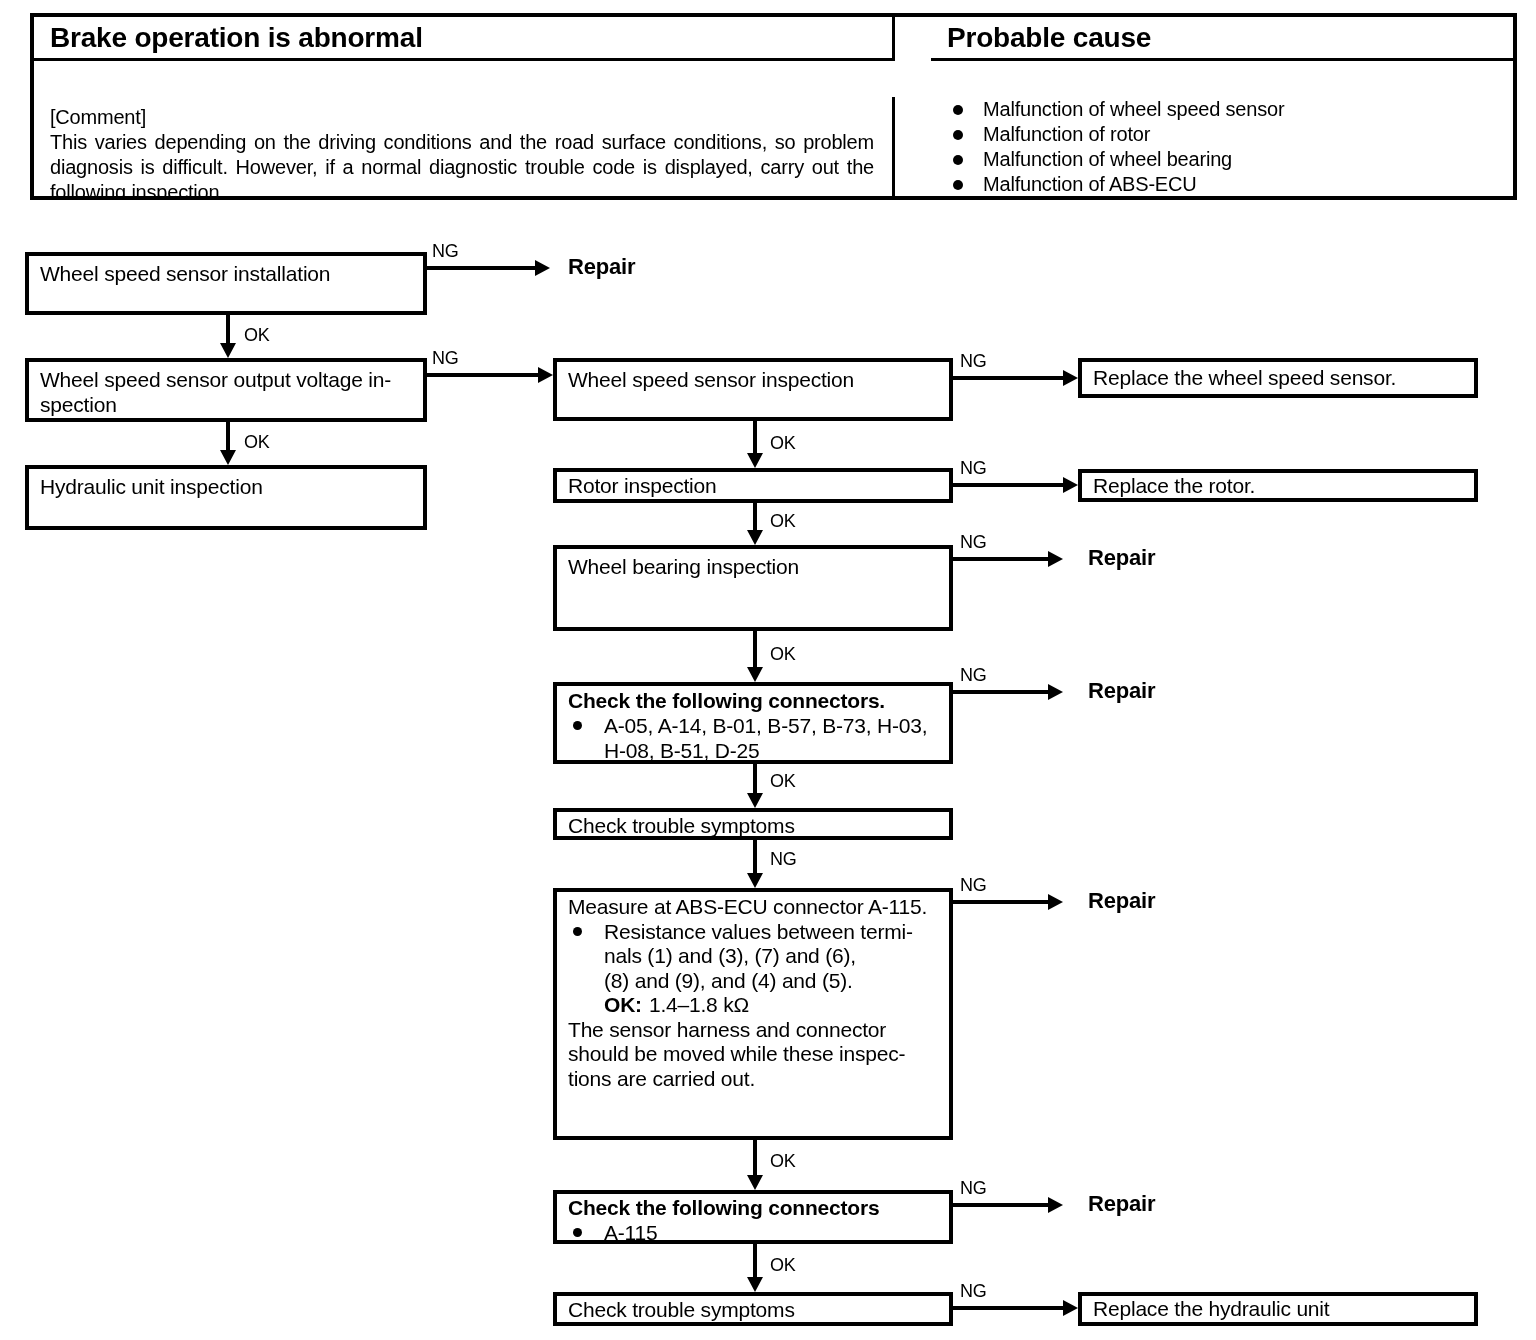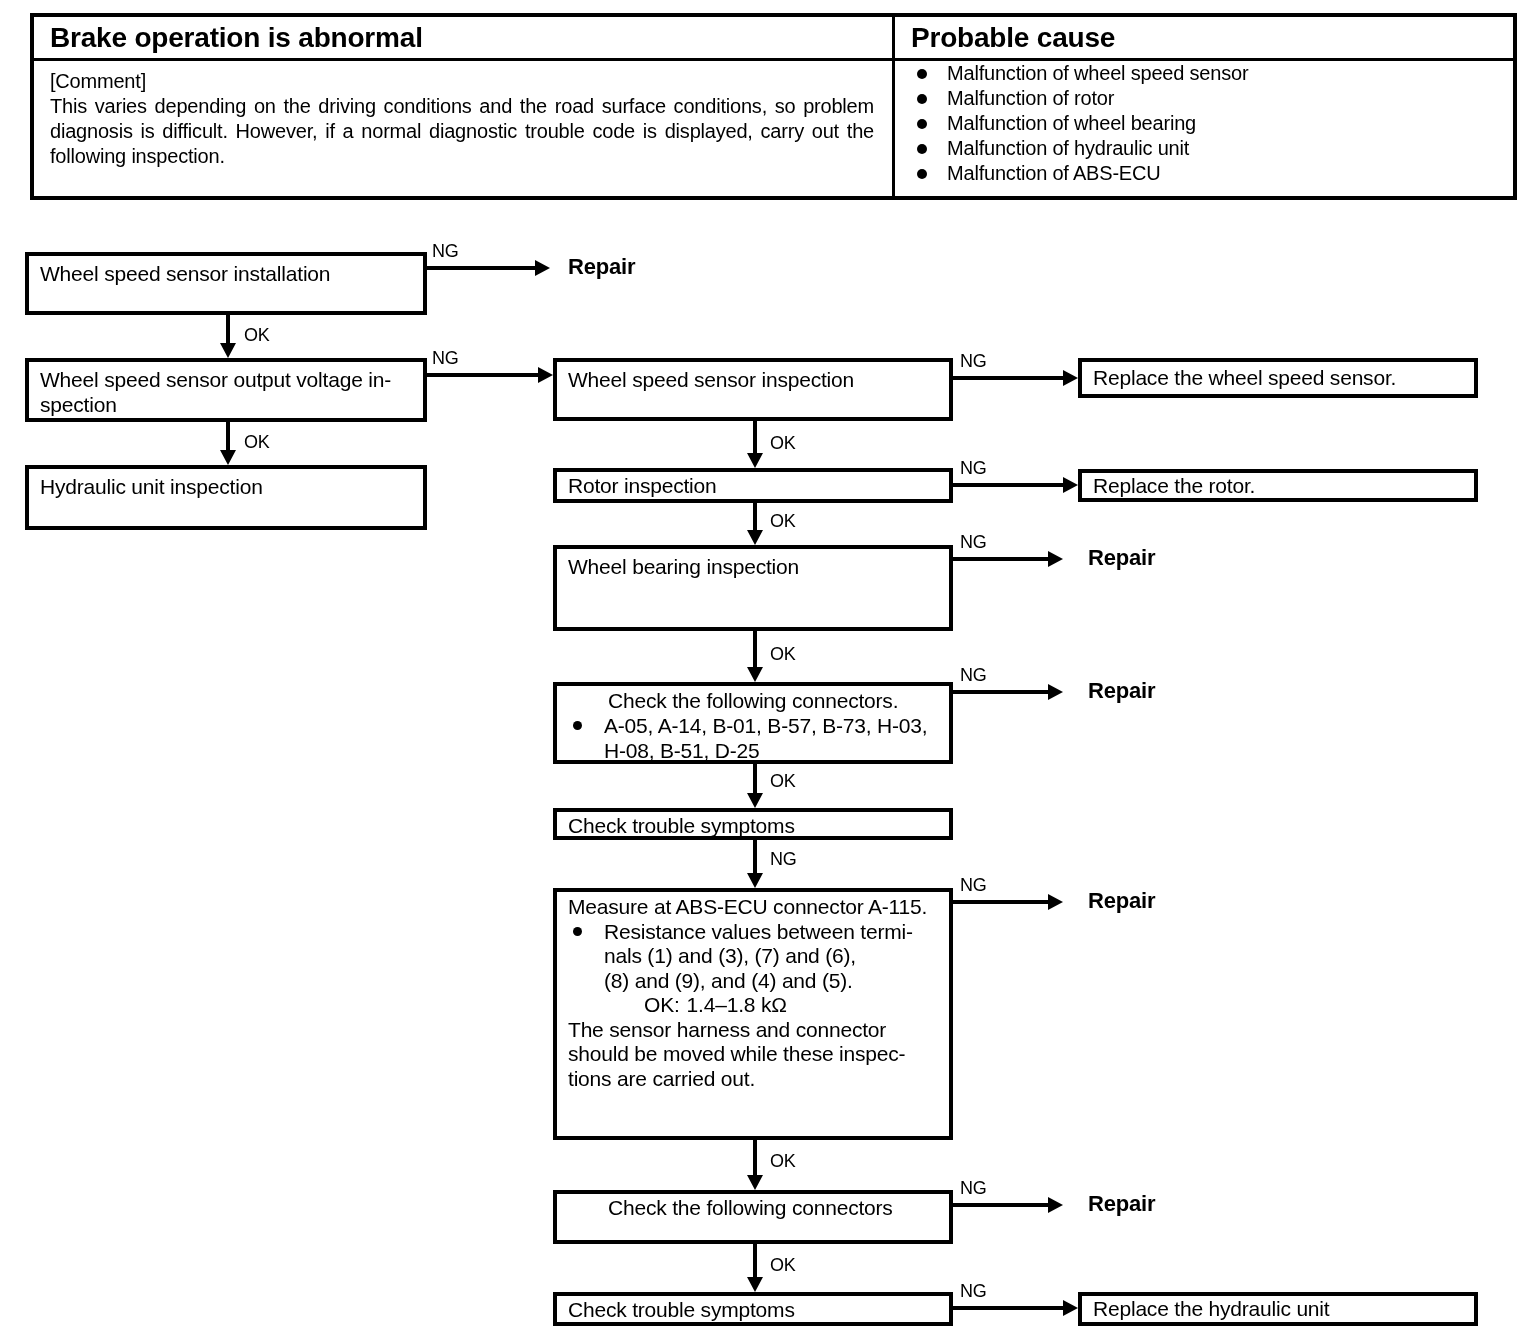--- a/index.html
+++ b/index.html
@@ -2,39 +2,39 @@
 <html><head>
 <meta charset="utf-8">
 <style>
   html,body{margin:0;padding:0;background:#fff;}
   #canvas{position:relative;width:1536px;height:1340px;background:#fff;color:#000;
           font-family:"Liberation Sans", sans-serif;letter-spacing:-0.2px;overflow:hidden;}
 
   
   .sym-table{position:absolute;left:30px;top:13px;width:1487px;height:187px;
              box-sizing:border-box;border:4px solid #000;display:grid;
-             grid-template-columns:861px 1fr;grid-template-rows:44px 1fr;}
+             grid-template-columns:861px 1fr;grid-template-rows:44px 1fr;gap:36px;}
   .tcell{box-sizing:border-box;overflow:hidden;}
   .tcell.cdiv{border-right:3px solid #000;}
   .tcell.rdiv{border-bottom:3px solid #000;}
   .thead{display:flex;align-items:center;padding-left:16px;font-size:28px;font-weight:700;}
   .tbody-left{padding:8px 18px 0 16px;font-size:20px;line-height:25px;}
   .comment-par{text-align:justify;}
   .cause-list{margin:0;padding:0 0 0 0;list-style:none;font-size:20px;line-height:25px;}
   .cause-list li{position:relative;padding-left:52px;}
   .cause-list li::before{content:"";position:absolute;left:22px;top:8px;width:10px;height:10px;
                          border-radius:50%;background:#000;}
 
   
   .node{position:absolute;box-sizing:border-box;border:4px solid #000;background:#fff;
         font-size:21px;line-height:25px;padding:5px 11px;}
   .rnode{position:absolute;box-sizing:border-box;border:4px solid #000;background:#fff;
          font-size:21px;display:flex;align-items:center;padding:0 11px;}
   .pre{white-space:pre-line;}
-  .b{font-weight:400;margin-left:40px;}
+  .b{font-weight:700;}
   .bullet-item{position:relative;padding-left:36px;}
   .bullet-item::before{content:"";position:absolute;left:5px;top:8px;width:9px;height:9px;
                        border-radius:50%;background:#000;}
   .node-i{line-height:24.5px;padding:3px 11px;}
   .node-i .bullet-item::before{top:7px;}
   .ok-line .val{margin-left:7px;}
 
   
   .vl{position:absolute;width:4px;background:#000;}
   .hl{position:absolute;height:4px;background:#000;}
@@ -59,21 +59,20 @@
     </div>
     <div class="tcell cdiv tbody-left">
       <div>[Comment]</div>
       <div class="comment-par">This varies depending on the driving conditions and the road surface conditions, so problem diagnosis is difficult.  However, if a normal diagnostic trouble code is displayed, carry out the following inspection.</div>
     </div>
     <div class="tcell">
       <ul class="cause-list">
         <li>Malfunction of wheel speed sensor</li>
         <li>Malfunction of rotor</li>
         <li>Malfunction of wheel bearing</li>
-        <li>Malfunction of hydraulic unit</li>
         <li>Malfunction of ABS-ECU</li>
       </ul>
     </div>
   </div>
 
   <div class="node" style="left:25px;top:252px;width:402px;height:63px;">Wheel speed sensor installation</div>
   <div class="node pre" style="left:25px;top:358px;width:402px;height:64px;">Wheel speed sensor output voltage in-
 spection</div>
   <div class="node" style="left:25px;top:465px;width:402px;height:65px;">Hydraulic unit inspection</div>
 
@@ -101,20 +100,23 @@
         <span class="b">OK:</span><span class="val">1.4–1.8 kΩ</span>
       </div>
     </div>
     <div class="pre">The sensor harness and connector
 should be moved while these inspec-
 tions are carried out.</div>
   </div>
 
   <div class="node" style="left:553px;top:1190px;width:400px;height:54px;padding-top:1px;">
     <div class="b">Check the following connectors</div>
+    <div class="bullet-item">
+      <span>A-115</span>
+    </div>
   </div>
 
   <div class="node" style="left:553px;top:1292px;width:400px;height:34px;padding-top:1px;">Check trouble symptoms</div>
 
   <div class="rnode" style="left:1078px;top:358px;width:400px;height:40px;">Replace the wheel speed sensor.</div>
   <div class="rnode" style="left:1078px;top:469px;width:400px;height:33px;">Replace the rotor.</div>
   <div class="rnode" style="left:1078px;top:1292px;width:400px;height:34px;">Replace the hydraulic unit</div>
 
   <div class="repair" style="left:568px;top:254px;">Repair</div>
   <div class="repair" style="left:1088px;top:545px;">Repair</div>

